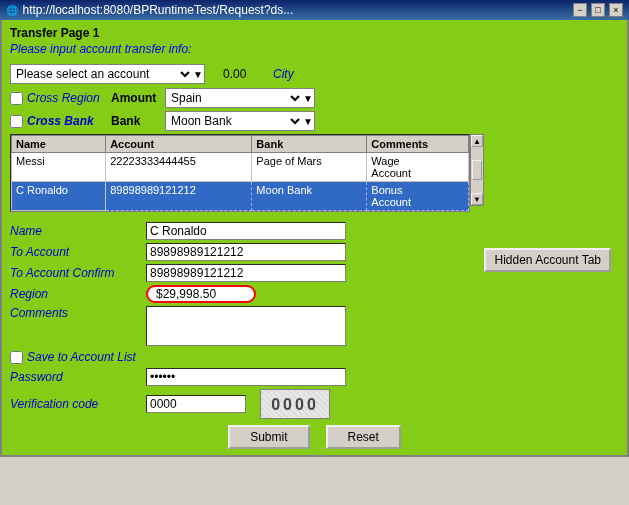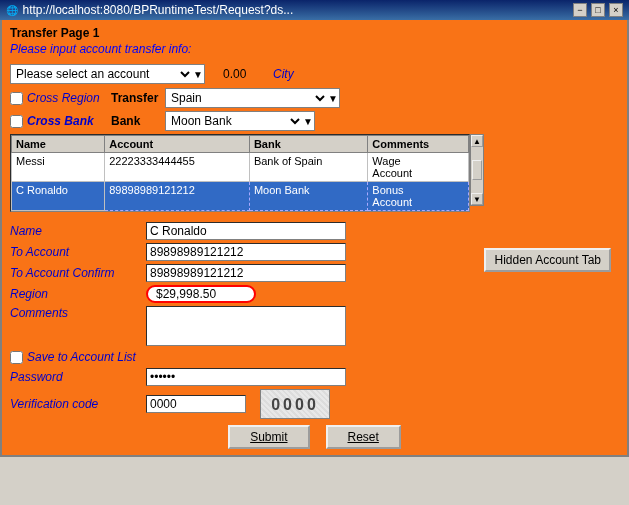--- a/index.html
+++ b/index.html
@@ -23,21 +23,21 @@
       height: 14px;
       font-size: 9px;
       display: flex;
       align-items: center;
       justify-content: center;
       cursor: pointer;
       color: #000;
     }
 
     .window-body {
-      background: #f97316;
+      background: #84cc16;
       padding: 6px 8px;
       border: 2px solid #808080;
       border-top: none;
     }
 
     .page-title {
       font-size: 12px;
       font-weight: bold;
       color: #000;
       margin-bottom: 2px;
@@ -211,21 +211,20 @@
         rgba(0,0,0,0.05) 2px,
         rgba(0,0,0,0.05) 4px
       );
     }
 
     .btn-row {
       display: flex;
       gap: 16px;
       justify-content: center;
       margin-top: 6px;
-      text-decoration: underline;
     }
     .form-btn {
       background: #d4d0c8;
       border: 2px outset #f0f0f0;
       padding: 3px 20px;
       font-size: 12px;
       cursor: pointer;
       min-width: 60px;
       text-align: center;
     }
@@ -284,22 +283,22 @@
         </select>
         <span style="font-size:10px;">▼</span>
       </div>
       <span style="min-width:40px; margin-left:14px;">0.00</span>
       <span class="city-label" style="margin-left:6px; color:#0000cc; font-style:italic;">City</span>
     </div>
 
     <div class="checkbox-row">
       <input type="checkbox" style="">
       <span class="cb-label">Cross Region</span>
-      <span class="cb-sublabel" style="font-weight:bold; color:#000;">Transfer</span>
-      <div class="select-wrapper" style="width:175px;">
+      <span class="cb-sublabel" style="font-weight:bold; color:#000;">Amount</span>
+      <div class="select-wrapper" style="width:150px;">
         <select>
           <option>Spain</option>
         </select>
         <span style="font-size:10px;">▼</span>
       </div>
     </div>
 
     <div class="checkbox-row">
       <input type="checkbox" style="">
       <span class="cb-label" style="color:#0000cc; font-style:italic; font-weight:bold;">Cross Bank</span>
@@ -320,21 +319,21 @@
               <th>Name</th>
               <th>Account</th>
               <th>Bank</th>
               <th>Comments</th>
             </tr>
           </thead>
           <tbody>
             <tr class="row-normal">
               <td>Messi</td>
               <td>22223333444455</td>
-              <td>Bank of Spain</td>
+              <td>Page of Mars</td>
               <td>Wage<br>Account</td>
             </tr>
             <tr class="row-selected">
               <td>C Ronaldo</td>
               <td style="border: 1px dashed #aaaaff;">89898989121212</td>
               <td style="border: 1px dashed #aaaaff;">Moon Bank</td>
               <td style="border: 1px dashed #aaaaff;">Bonus<br>Account</td>
             </tr>
           </tbody>
         </table>

